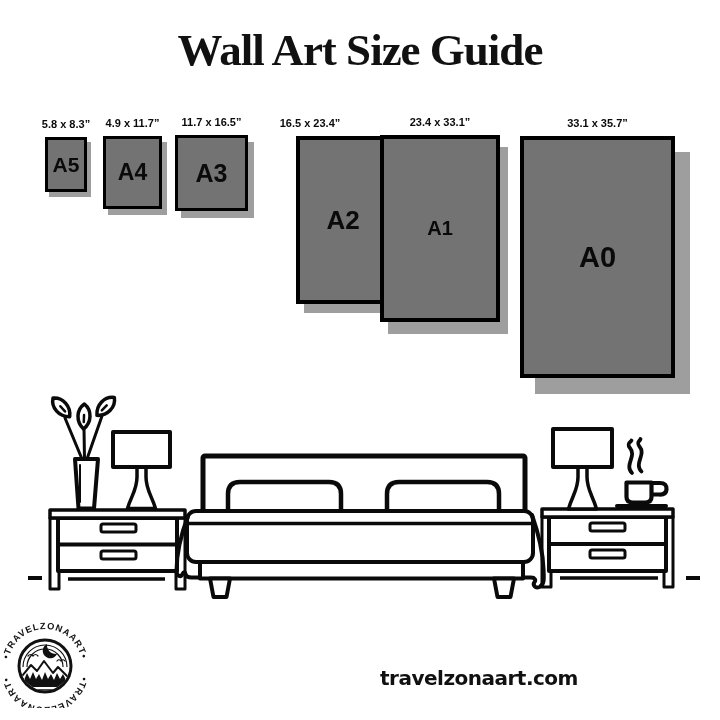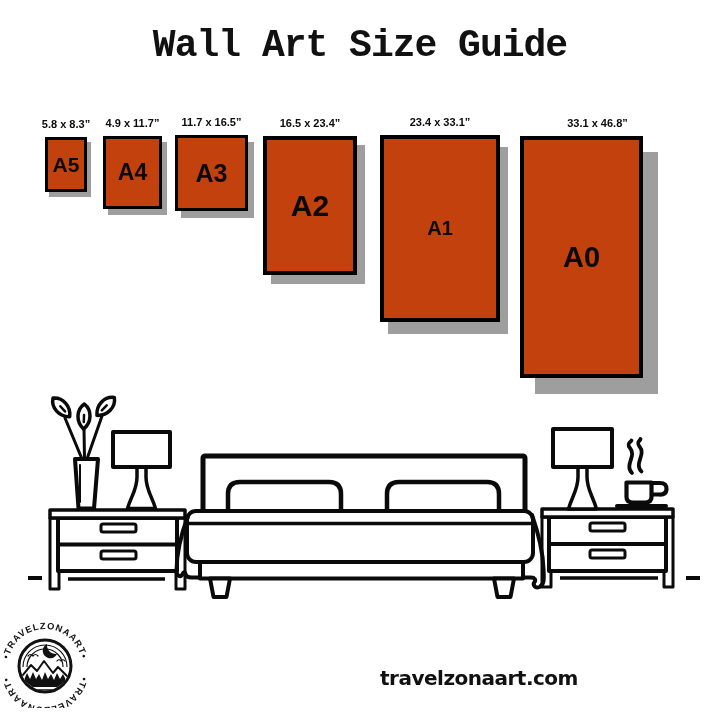--- a/index.html
+++ b/index.html
@@ -2,40 +2,40 @@
 <html><head>
 <meta charset="utf-8">
 <style>
   html,body{margin:0;padding:0;}
   body{
     width:720px;height:720px;position:relative;background:#ffffff;
     font-family:"Liberation Sans",sans-serif;color:#0a0a0a;overflow:hidden;
   }
   .title{
     position:absolute;top:24px;left:0;width:720px;text-align:center;
-    font-family:Liberation Mono, monospace;font-weight:800;font-size:38px;
+    font-family:Liberation Serif, serif;font-weight:800;font-size:45px;
     letter-spacing:-1px;color:#111;
   }
   .paper-group{position:absolute;}
   .dims{
     position:absolute;top:0;left:50%;transform:translateX(-50%);
     white-space:nowrap;font-weight:bold;font-size:11px;color:#0a0a0a;
   }
   .sheet{
-    position:absolute;top:19px;left:0;background:#c2410c;border:3px solid #000;
+    position:absolute;top:19px;left:0;background:#737373;border:3px solid #000;
     box-sizing:border-box;display:flex;align-items:center;justify-content:center;
     font-weight:bold;color:#0a0a0a;
   }
   .sheet.thick{border-width:4px;}
   .g-a5{left:45px;top:118px;width:42px;}  .g-a5 .sheet{width:42px;height:55px;font-size:21px;box-shadow:4px 5px 0 #9e9e9e;}
   .g-a4{left:103px;top:117px;width:59px;} .g-a4 .sheet{width:59px;height:73px;font-size:23px;box-shadow:5px 6px 0 #9e9e9e;}
   .g-a3{left:175px;top:116px;width:73px;} .g-a3 .sheet{width:73px;height:76px;font-size:25px;box-shadow:6px 7px 0 #9e9e9e;}
-  .g-a2{left:263px;top:117px;width:94px;} .g-a2 .sheet{width:94px;height:139px;font-size:30px;box-shadow:8px 9px 0 #9e9e9e;}
+  .g-a2{left:263px;top:117px;width:94px;} .g-a2 .sheet{width:94px;height:168px;font-size:26px;box-shadow:8px 9px 0 #9e9e9e;margin-left:33px;}
   .g-a1{left:380px;top:116px;width:120px;}.g-a1 .sheet{width:120px;height:187px;font-size:20px;box-shadow:8px 12px 0 #9e9e9e;}
-  .g-a0{left:520px;top:117px;width:155px;}.g-a0 .sheet{width:123px;height:242px;font-size:29px;box-shadow:15px 16px 0 #9e9e9e;}
+  .g-a0{left:520px;top:117px;width:155px;}.g-a0 .sheet{width:155px;height:242px;font-size:29px;box-shadow:15px 16px 0 #9e9e9e;}
   .scene{position:absolute;left:20px;top:385px;}
   .logo{position:absolute;left:1px;top:620px;}
   .logo-arc-text{font-family:"Liberation Sans",sans-serif;font-weight:bold;font-size:9.2px;letter-spacing:1px;fill:#111;}
   .website{
     position:absolute;left:380px;top:666px;width:330px;text-align:left;
     font-family:"DejaVu Sans",sans-serif;font-weight:800;font-size:20px;
     letter-spacing:-0.5px;color:#111;
   }
 </style>
 </head>
@@ -67,21 +67,21 @@
       <span>A2</span>
     </div>
 </div>
 <div class="paper-group g-a1">
   <div class="dims">23.4 x 33.1”</div>
   <div class="sheet thick">
       <span>A1</span>
     </div>
 </div>
 <div class="paper-group g-a0">
-  <div class="dims">33.1 x 46.8”</div>
+  <div class="dims">33.1 x 35.7”</div>
   <div class="sheet thick">
       <span>A0</span>
     </div>
 </div>
 
 <svg class="scene" width="690" height="230" viewBox="0 0 690 230" fill="none" stroke="#0a0a0a" stroke-linejoin="round">
 
   <g>
     <path d="M 8,193 H 22" stroke-width="4"></path>
     <path d="M 48,194 H 145" stroke-width="3.5"></path>

